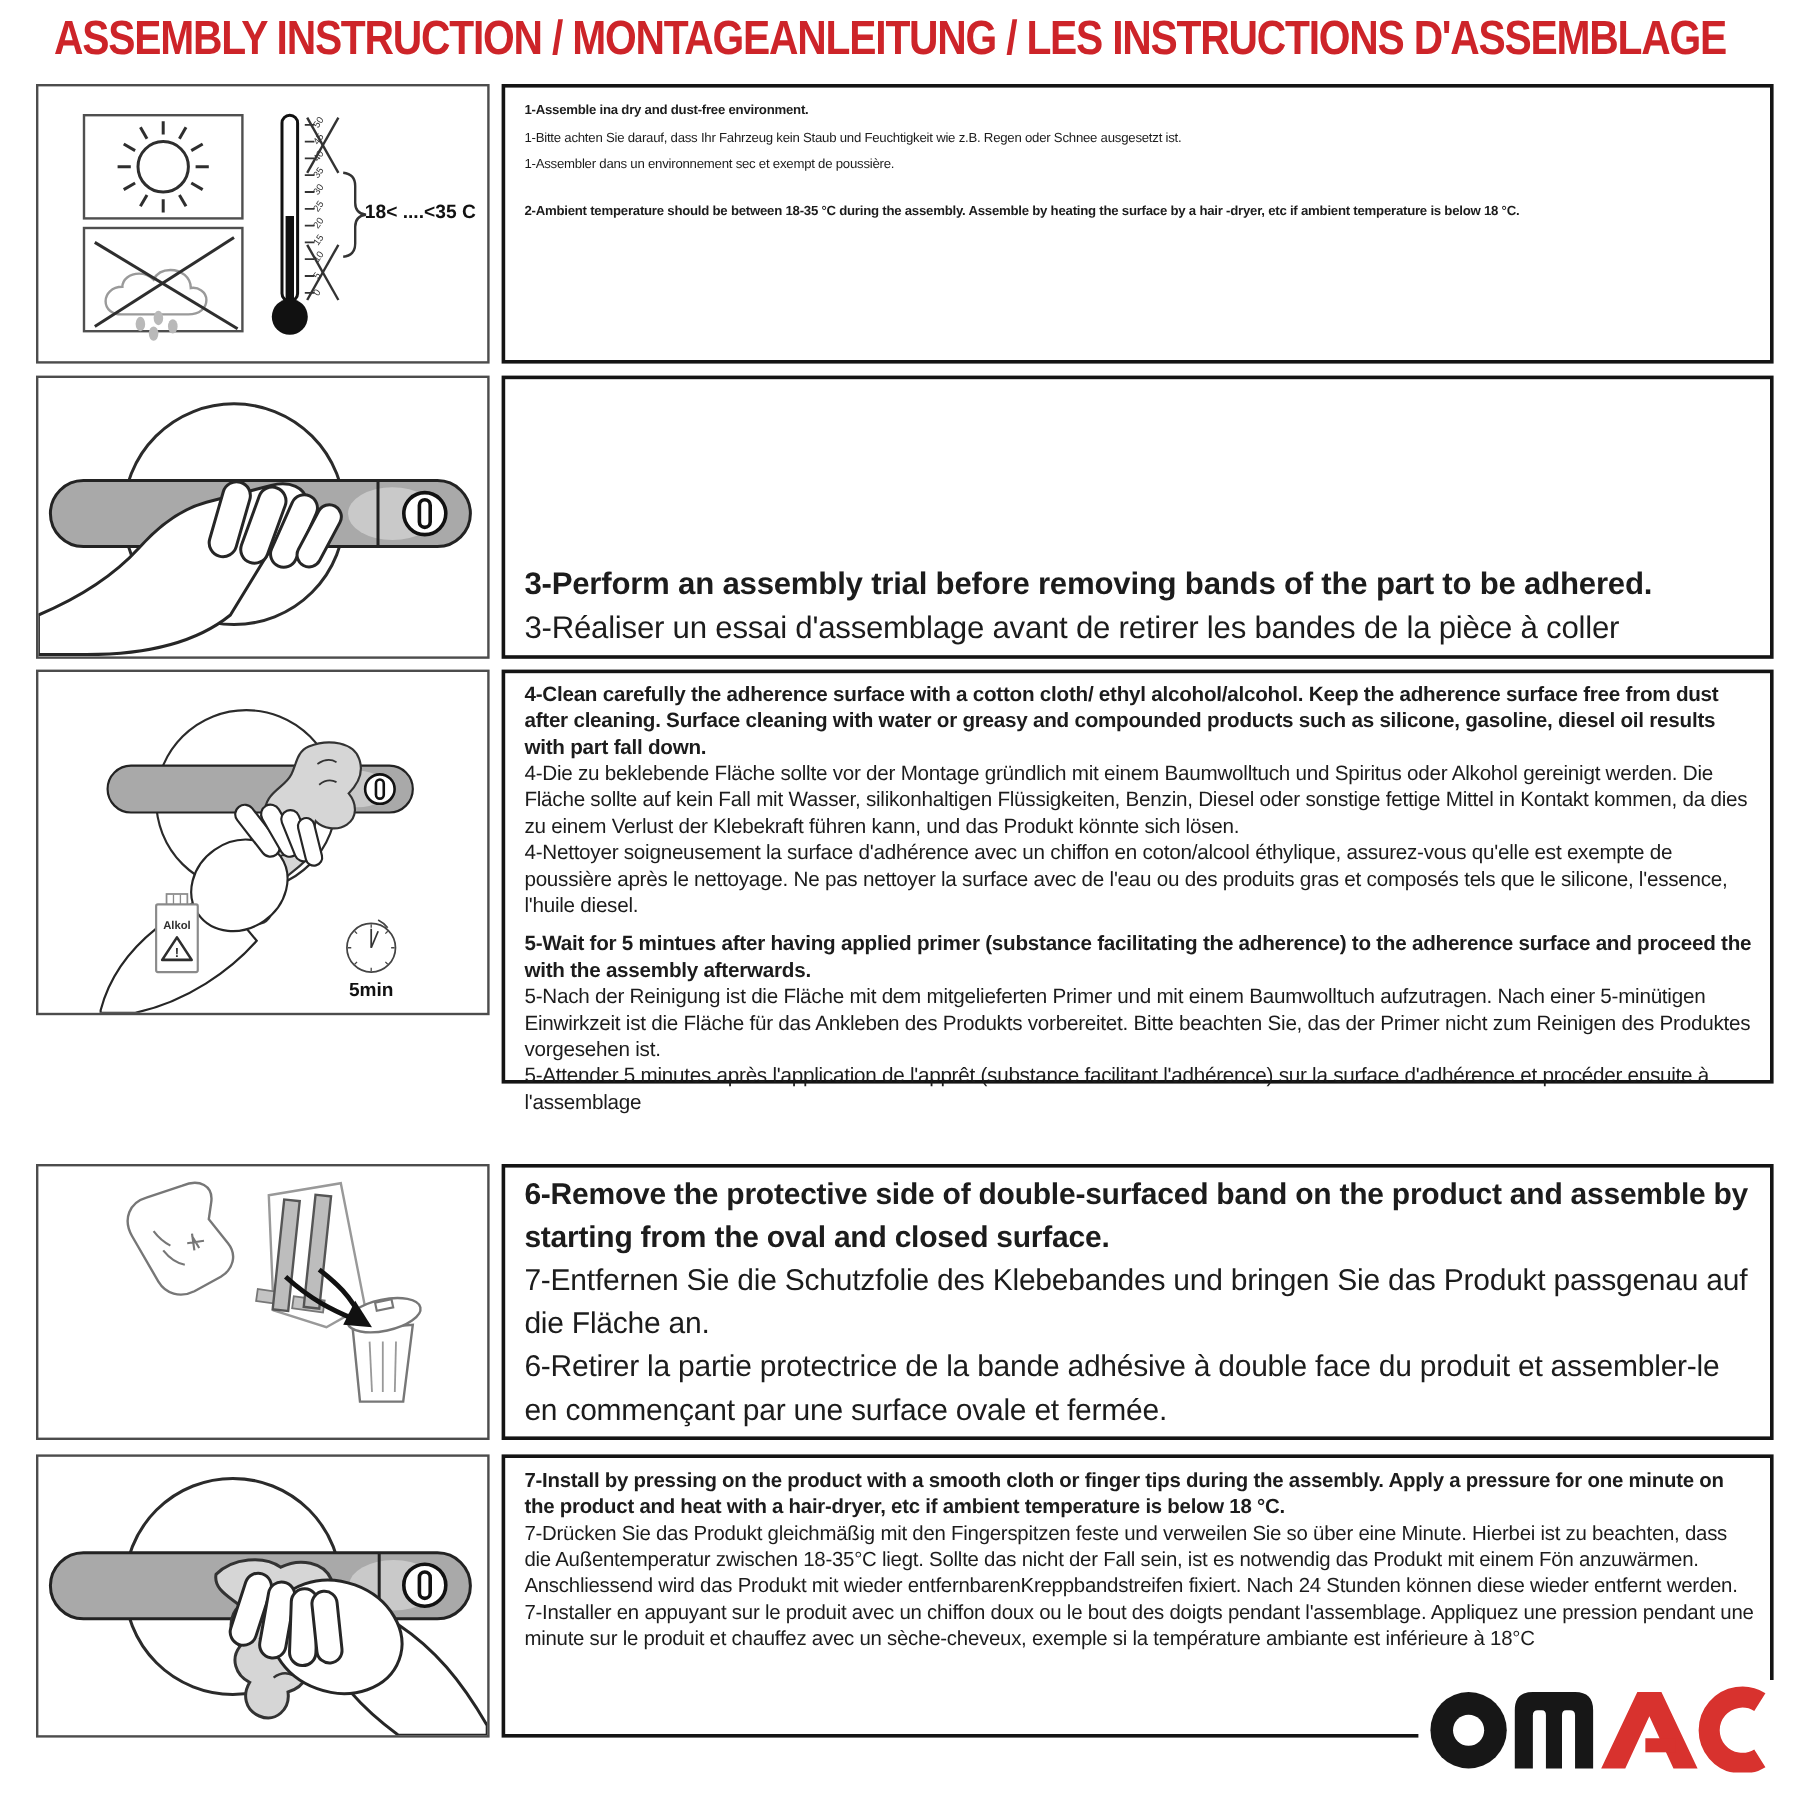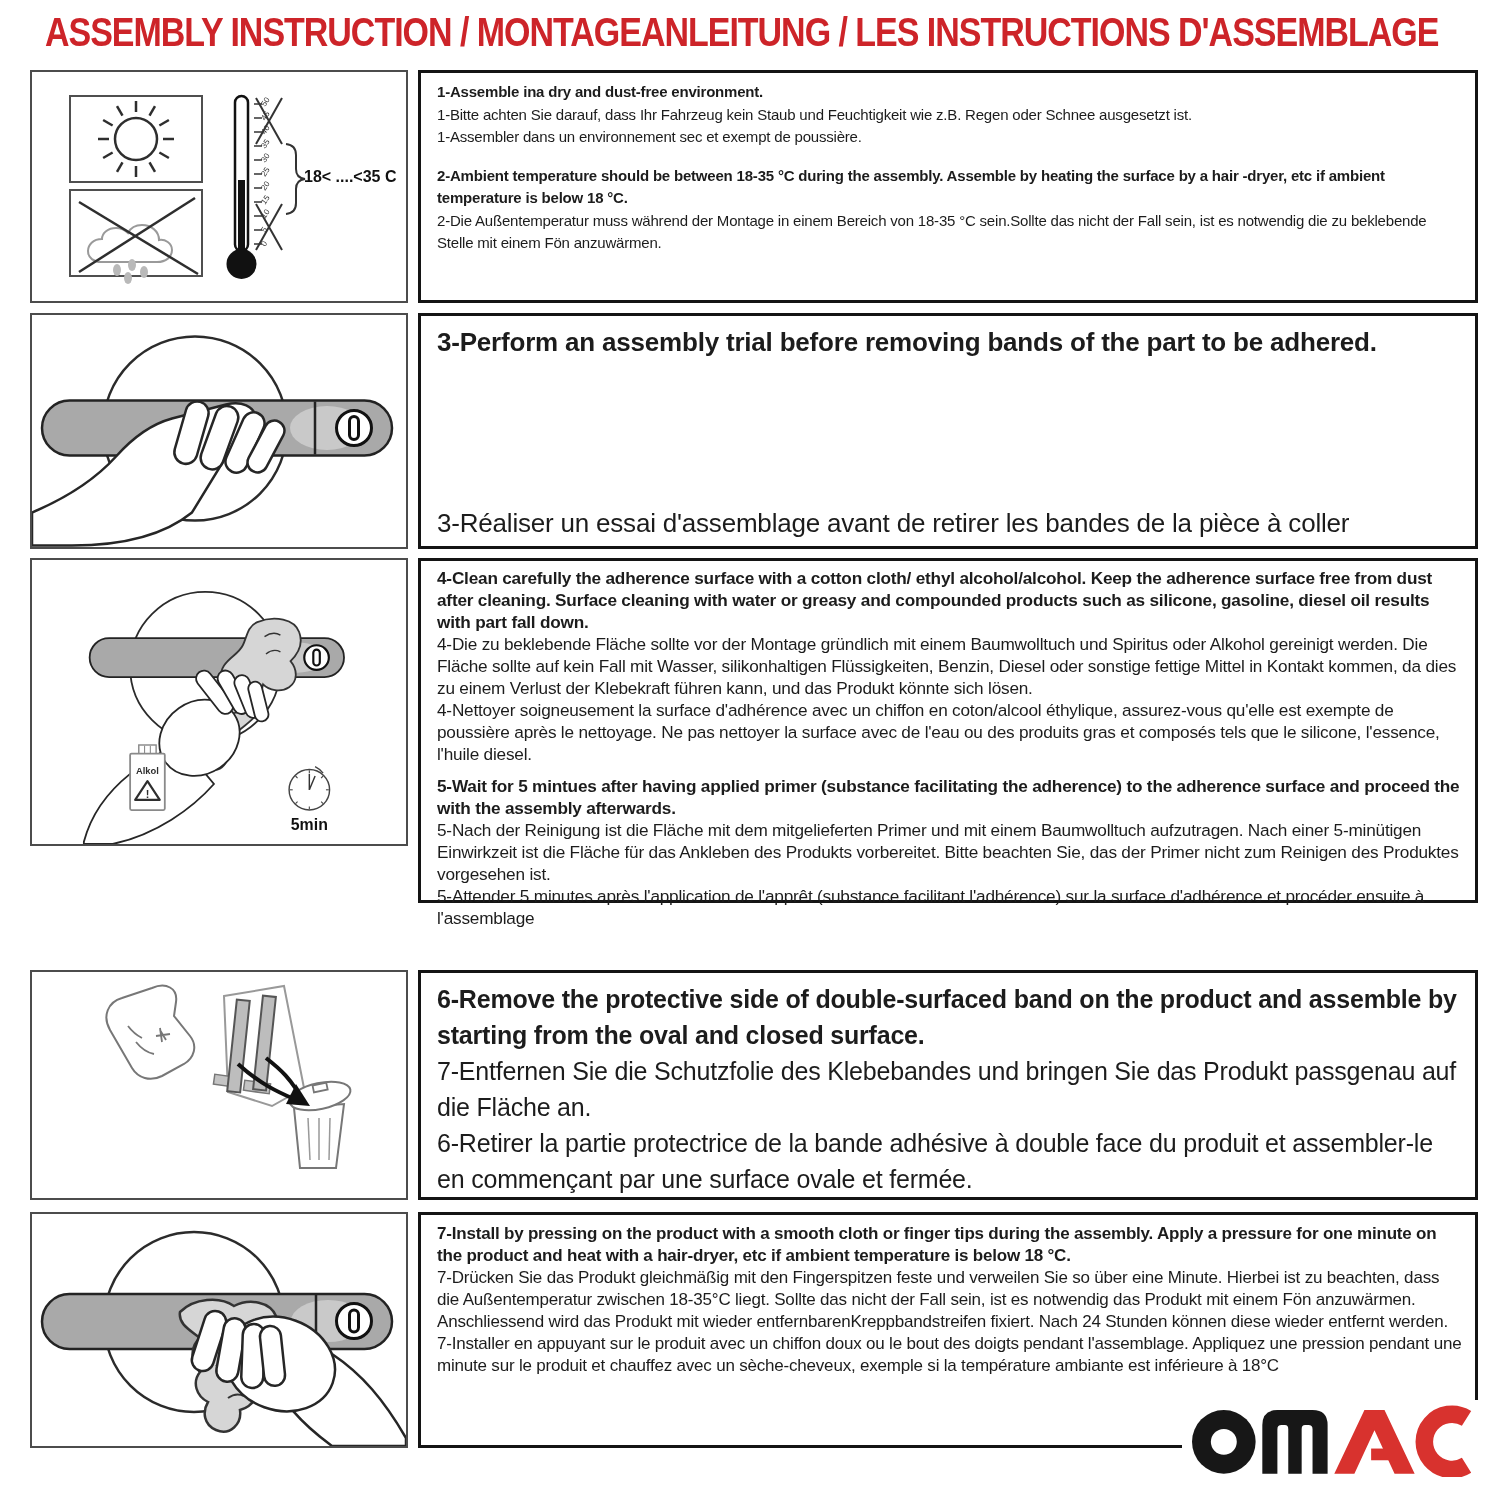--- a/index.html
+++ b/index.html
@@ -2,26 +2,26 @@
 <html><head>
 <meta charset="utf-8">
 <style>
   html,body{margin:0;padding:0;background:#fff}
   body{width:1500px;height:1500px;position:relative;font-family:"Liberation Sans",sans-serif;color:#1c1c1c;overflow:hidden}
   .title{position:absolute;left:45px;top:10px;margin:0;font-size:40px;font-weight:700;color:#cd2429;white-space:nowrap;letter-spacing:-1.2px;transform:scaleX(.85);transform-origin:left center}
   .illus{position:absolute;left:30px;width:378px;border:2px solid #4c4c4c;background:#fff;box-sizing:border-box}
   .illus svg{display:block;width:100%;height:100%}
   .tbox{position:absolute;left:418px;width:1060px;border:3px solid #141414;background:#fff;box-sizing:border-box;display:flex;flex-direction:column;padding:8px 12px 4px 16px}
   .tbox p{margin:0;letter-spacing:-0.2px}
-  .small p{font-size:15px;line-height:22.5px}
+  .small p{font-size:11px;line-height:22.5px}
   .big p{font-size:26px;line-height:37px}
   .b{font-weight:700}
   .sp16{height:16px;flex:none}
   .sp10{height:10px;flex:none}
-  .vcenter{justify-content:space-between}
+  .vcenter{justify-content:flex-end}
   .r3 p{font-size:17.2px;line-height:22px}
   .r4 p{font-size:25px;line-height:36px}
   .r5{}
   .r5 p{font-size:17px;line-height:22px}
   .logo{position:absolute;left:1182px;top:1400px;width:310px;height:95px;background:#fff;padding-left:8px}
   .sr{position:absolute;width:1px;height:1px;overflow:hidden;clip:rect(0 0 0 0)}
   text{font-family:"Liberation Sans",sans-serif}
 </style>
 </head>
 <body>
@@ -98,21 +98,20 @@
       <text x="272" y="110" font-size="16" font-weight="bold" fill="#111">18&lt; ....&lt;35 C</text>
     </g>
   </svg>
 </div>
 <div class="tbox small" style="top:70px;height:233px">
   <p class="b">1-Assemble ina dry and dust-free environment.</p>
   <p>1-Bitte achten Sie darauf, dass Ihr Fahrzeug kein Staub und Feuchtigkeit wie z.B. Regen oder Schnee ausgesetzt ist.</p>
   <p>1-Assembler dans un environnement sec et exempt de poussière.</p>
   <div class="sp16"></div>
   <p class="b">2-Ambient temperature should be between 18-35 °C  during the assembly. Assemble by heating the surface by a hair -dryer, etc if ambient temperature is below 18 °C.</p>
-  <p>2-Die Außentemperatur muss während der Montage in einem Bereich von 18-35 °C  sein.Sollte das nicht der Fall sein, ist es notwendig die zu beklebende Stelle mit einem Fön anzuwärmen.</p>
 </div>
 
 <div class="illus" style="top:313px;height:236px">
   <svg viewBox="0 0 374 229">
     <circle cx="163" cy="112" r="92" fill="#fff" stroke="#2b2b2b" stroke-width="2.5"></circle>
     <g>
       <rect x="10" y="84" width="350" height="55" rx="27.5" fill="#a9a9a9" stroke="#232323" stroke-width="2.5"></rect>
       <ellipse cx="295" cy="111.5" rx="37" ry="22" fill="#c9c9c9"></ellipse>
       <line x1="283" y1="85" x2="283" y2="138" stroke="#232323" stroke-width="2.5"></line>
       <circle cx="322" cy="111.5" r="17.5" fill="#fff" stroke="#111" stroke-width="3"></circle>

